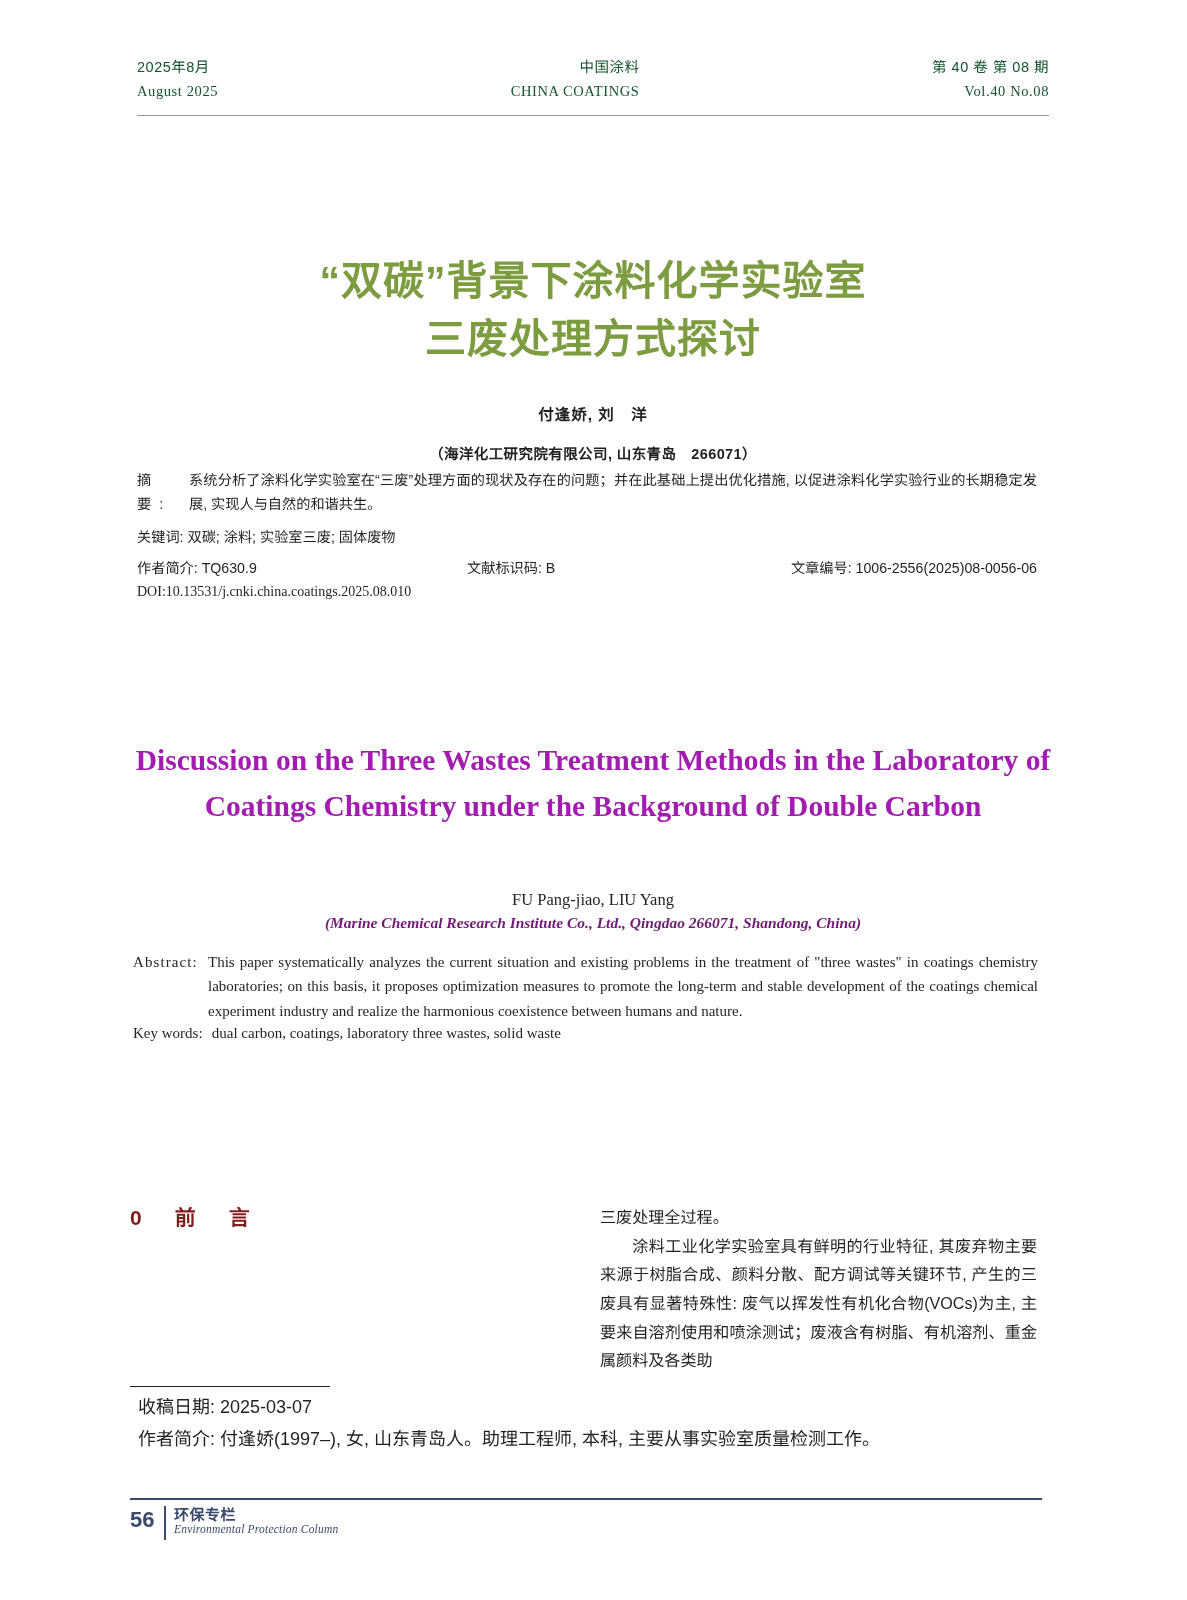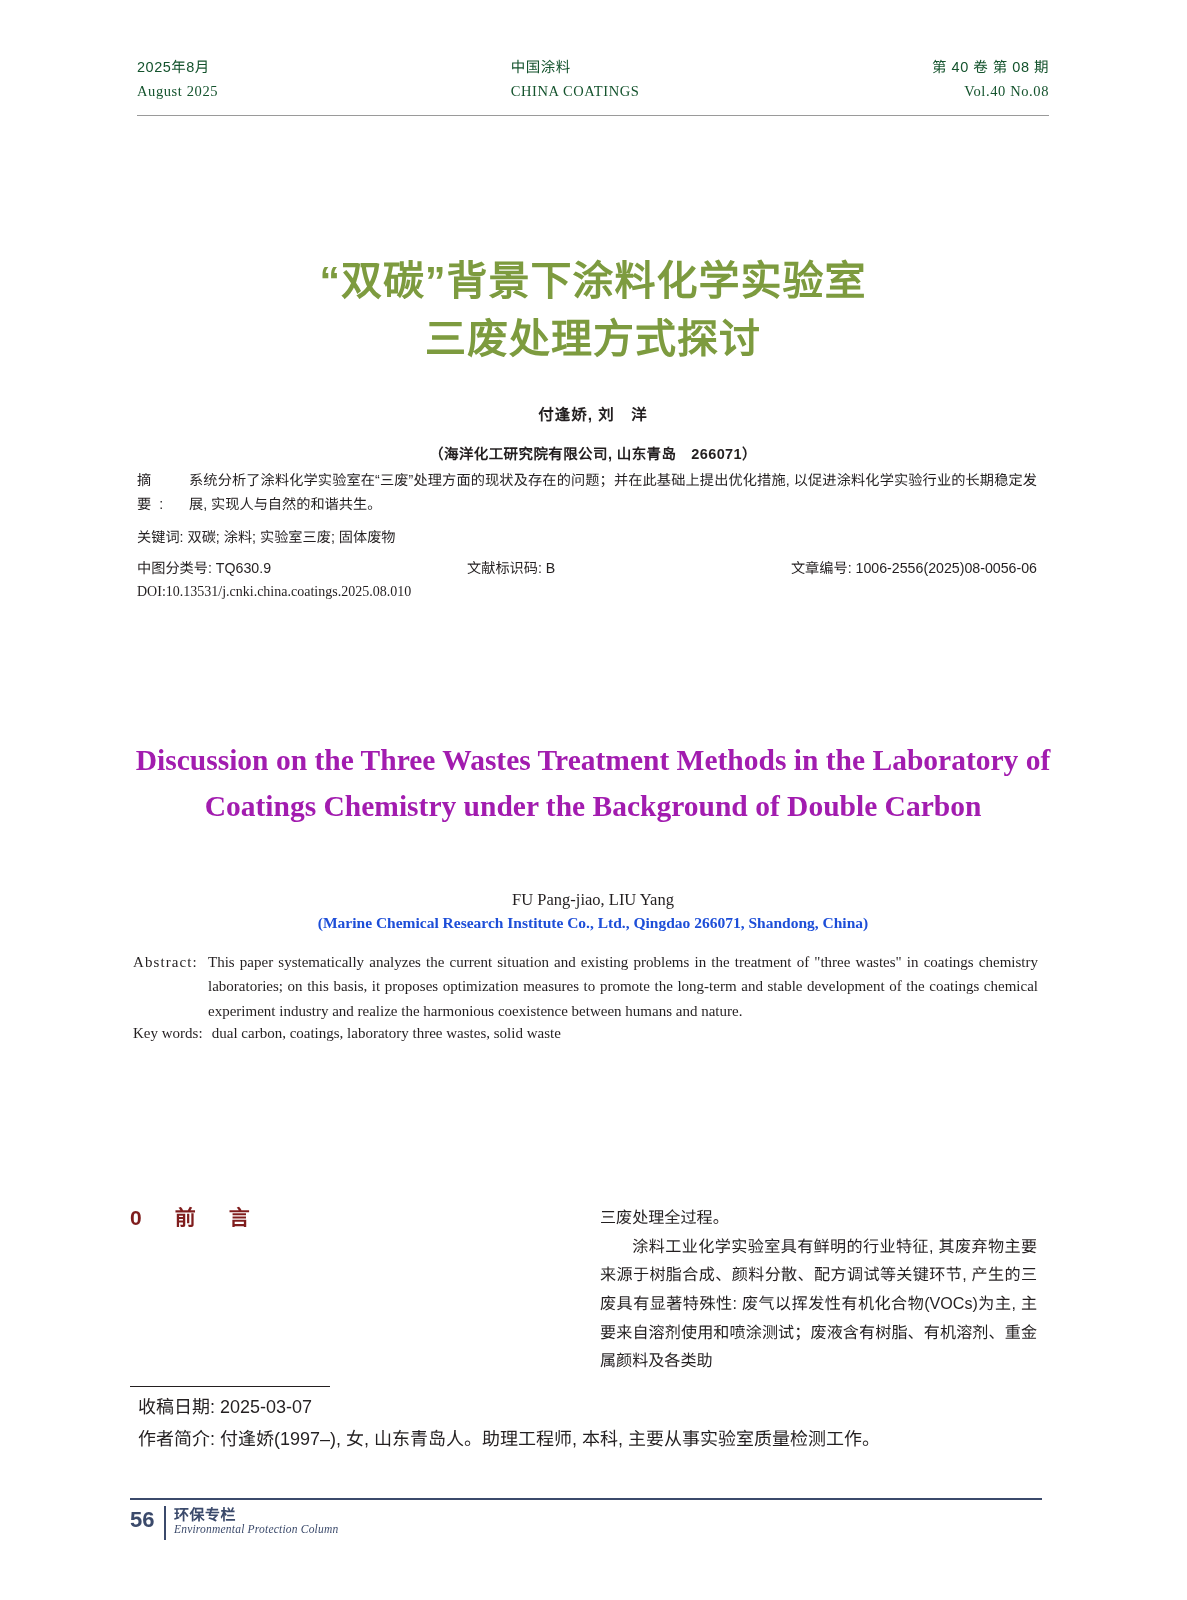--- a/index.html
+++ b/index.html
@@ -40,21 +40,21 @@
   }
   .runhead .col {
     display: flex;
     flex-direction: column;
     gap: 4px;
     font-size: 14.5px;
     color: #14532d;
     line-height: 1.35;
   }
   .runhead .col.left { align-items: flex-start; }
-  .runhead .col.center { align-items: flex-start; }
+  .runhead .col.center { align-items: flex-end; }
   .runhead .col.right { align-items: flex-end; }
   .runhead .cn {
     font-family: "Liberation Sans", "DejaVu Sans", sans-serif;
     letter-spacing: .5px;
   }
   .runhead .en {
     font-family: "Liberation Serif", serif;
     letter-spacing: .6px;
   }
 
@@ -174,23 +174,24 @@
     font-size: 16.5px;
     color: #231f20;
   }
   .en-affil {
     position: absolute;
     left: 130px;
     top: 914px;
     width: 926px;
     text-align: center;
     font-family: "Liberation Serif", serif;
+    font-style: italic;
     font-weight: bold;
     font-size: 15.5px;
-    color: #1d4ed8;
+    color: #701a75;
   }
 
   .en-abs {
     position: absolute;
     left: 133px;
     top: 950px;
     width: 905px;
     font-family: "Liberation Serif", serif;
     font-size: 15px;
     line-height: 1.62;
@@ -357,21 +358,21 @@
   <div class="cn-affil">（海洋化工研究院有限公司, 山东青岛　266071）</div>
 
   <div class="cn-abs">
     <span class="lbl">摘　要:</span>
     <span class="body">系统分析了涂料化学实验室在“三废”处理方面的现状及存在的问题；并在此基础上提出优化措施, 以促进涂料化学实验行业的长期稳定发展, 实现人与自然的和谐共生。</span>
   </div>
 
   <div class="cn-keywords">关键词: 双碳; 涂料; 实验室三废; 固体废物</div>
 
   <div class="cn-meta">
-    <span class="m1">中图分类号: TQ630.9</span>
+    <span class="m1">作者简介: TQ630.9</span>
     <span class="m2">文献标识码: B</span>
     <span class="m3">文章编号: 1006-2556(2025)08-0056-06</span>
   </div>
   <div class="cn-doi">DOI:10.13531/j.cnki.china.coatings.2025.08.010</div>
 
   <div class="en-title">Discussion on the Three Wastes Treatment Methods in the Laboratory of Coatings Chemistry under the Background of Double Carbon</div>
   <div class="en-authors">FU Pang-jiao, LIU Yang</div>
   <div class="en-affil">(Marine Chemical Research Institute Co., Ltd., Qingdao 266071, Shandong, China)</div>
 
   <div class="en-abs">

